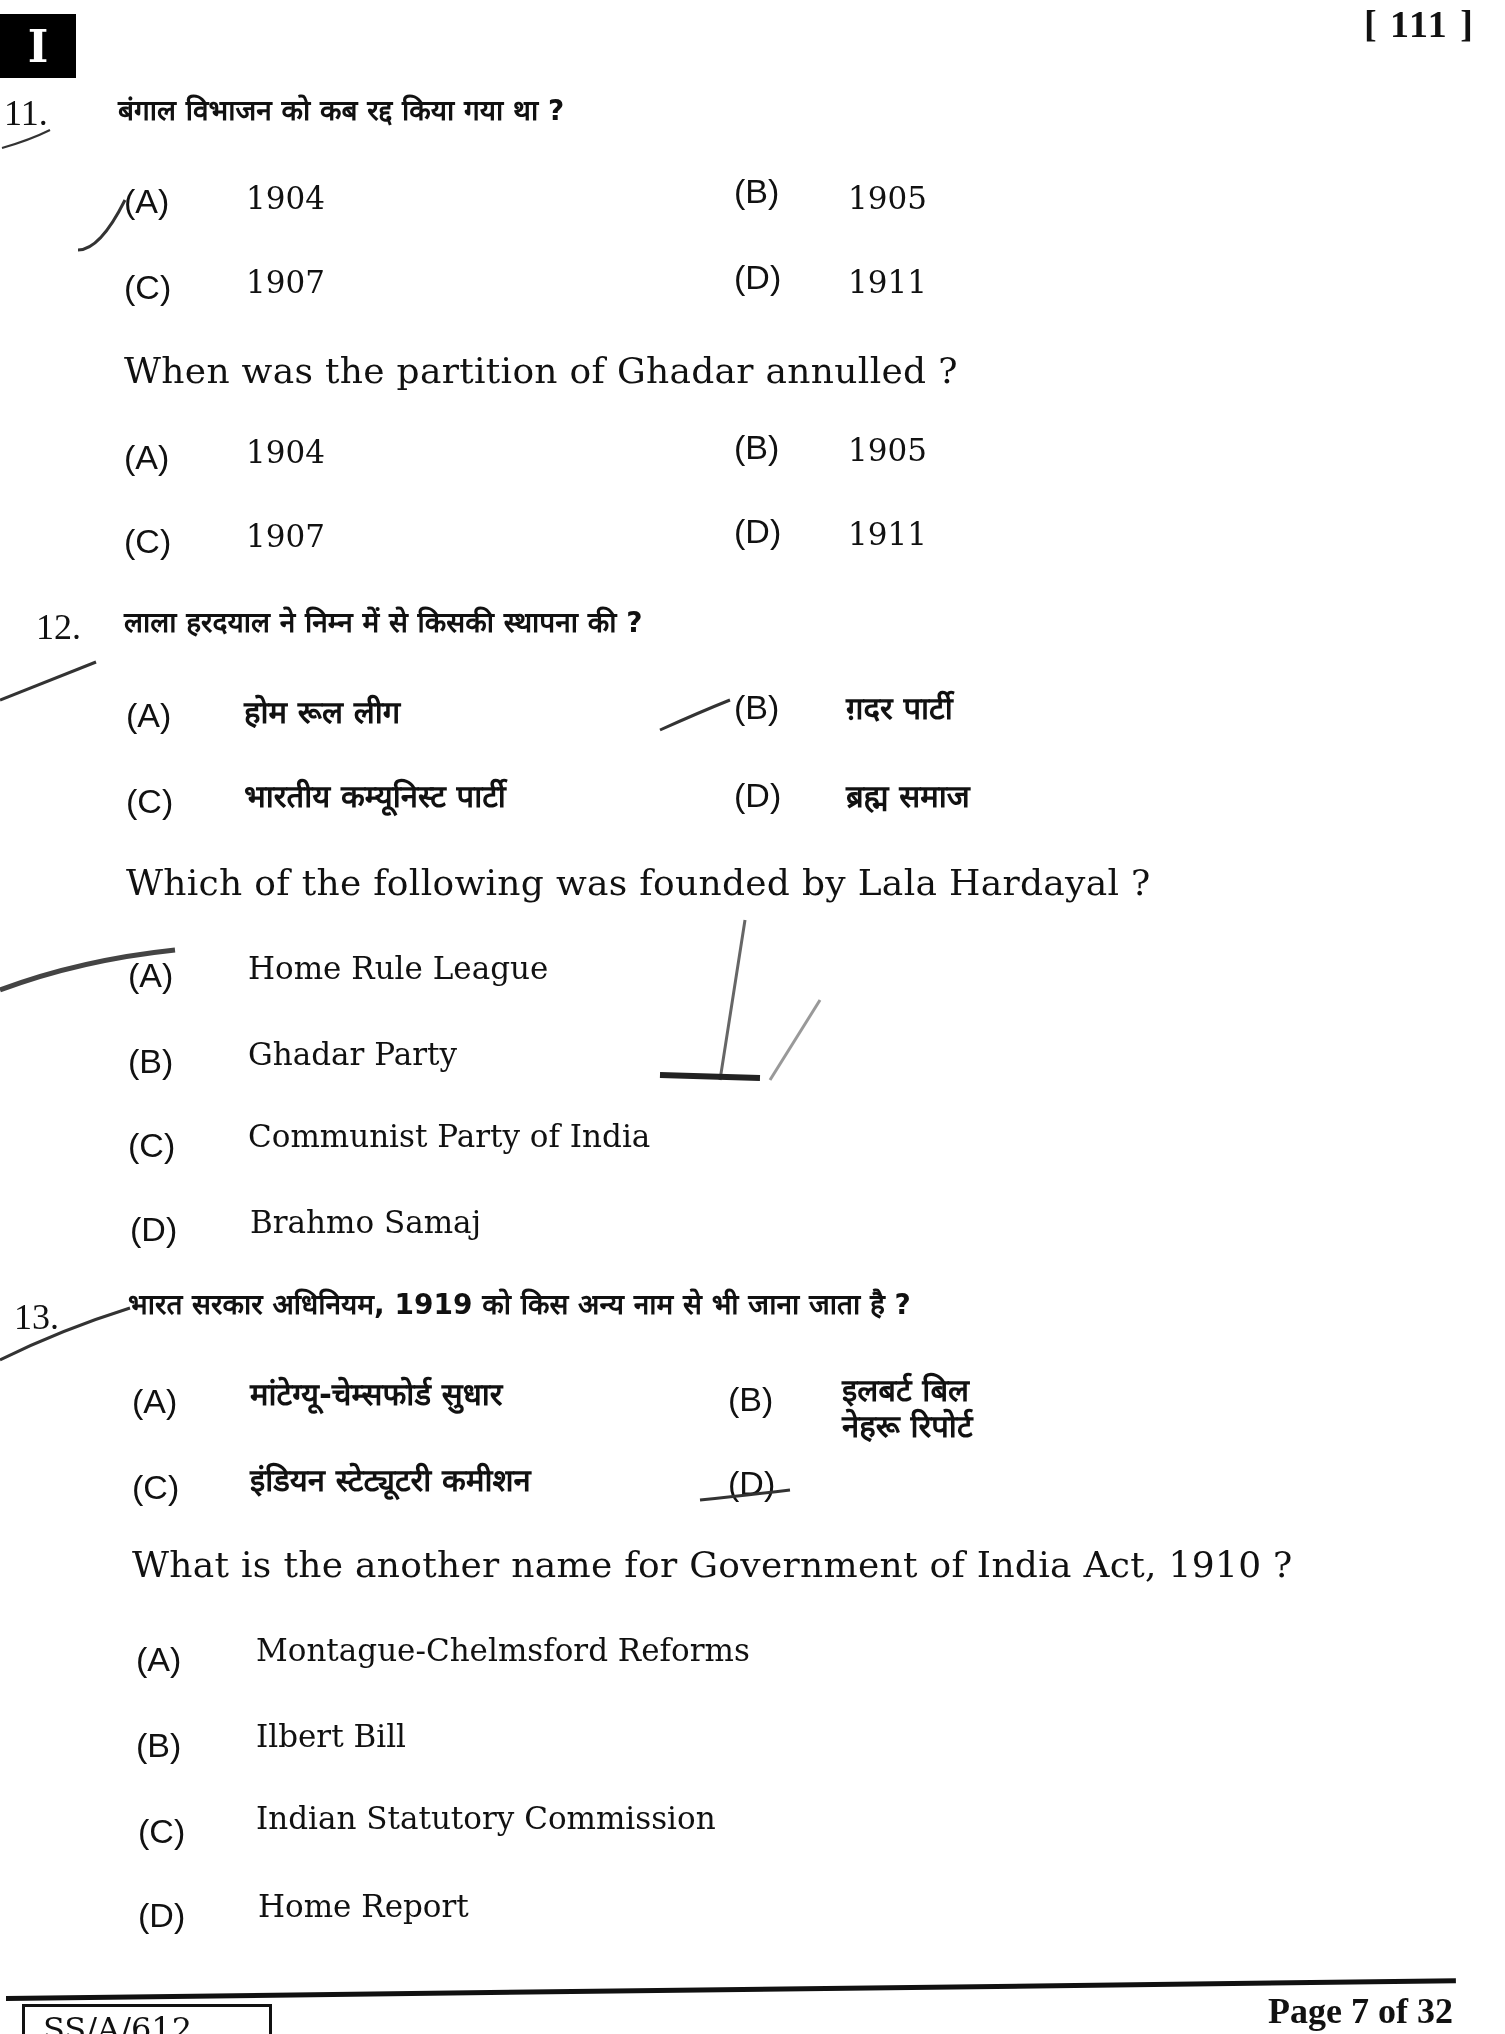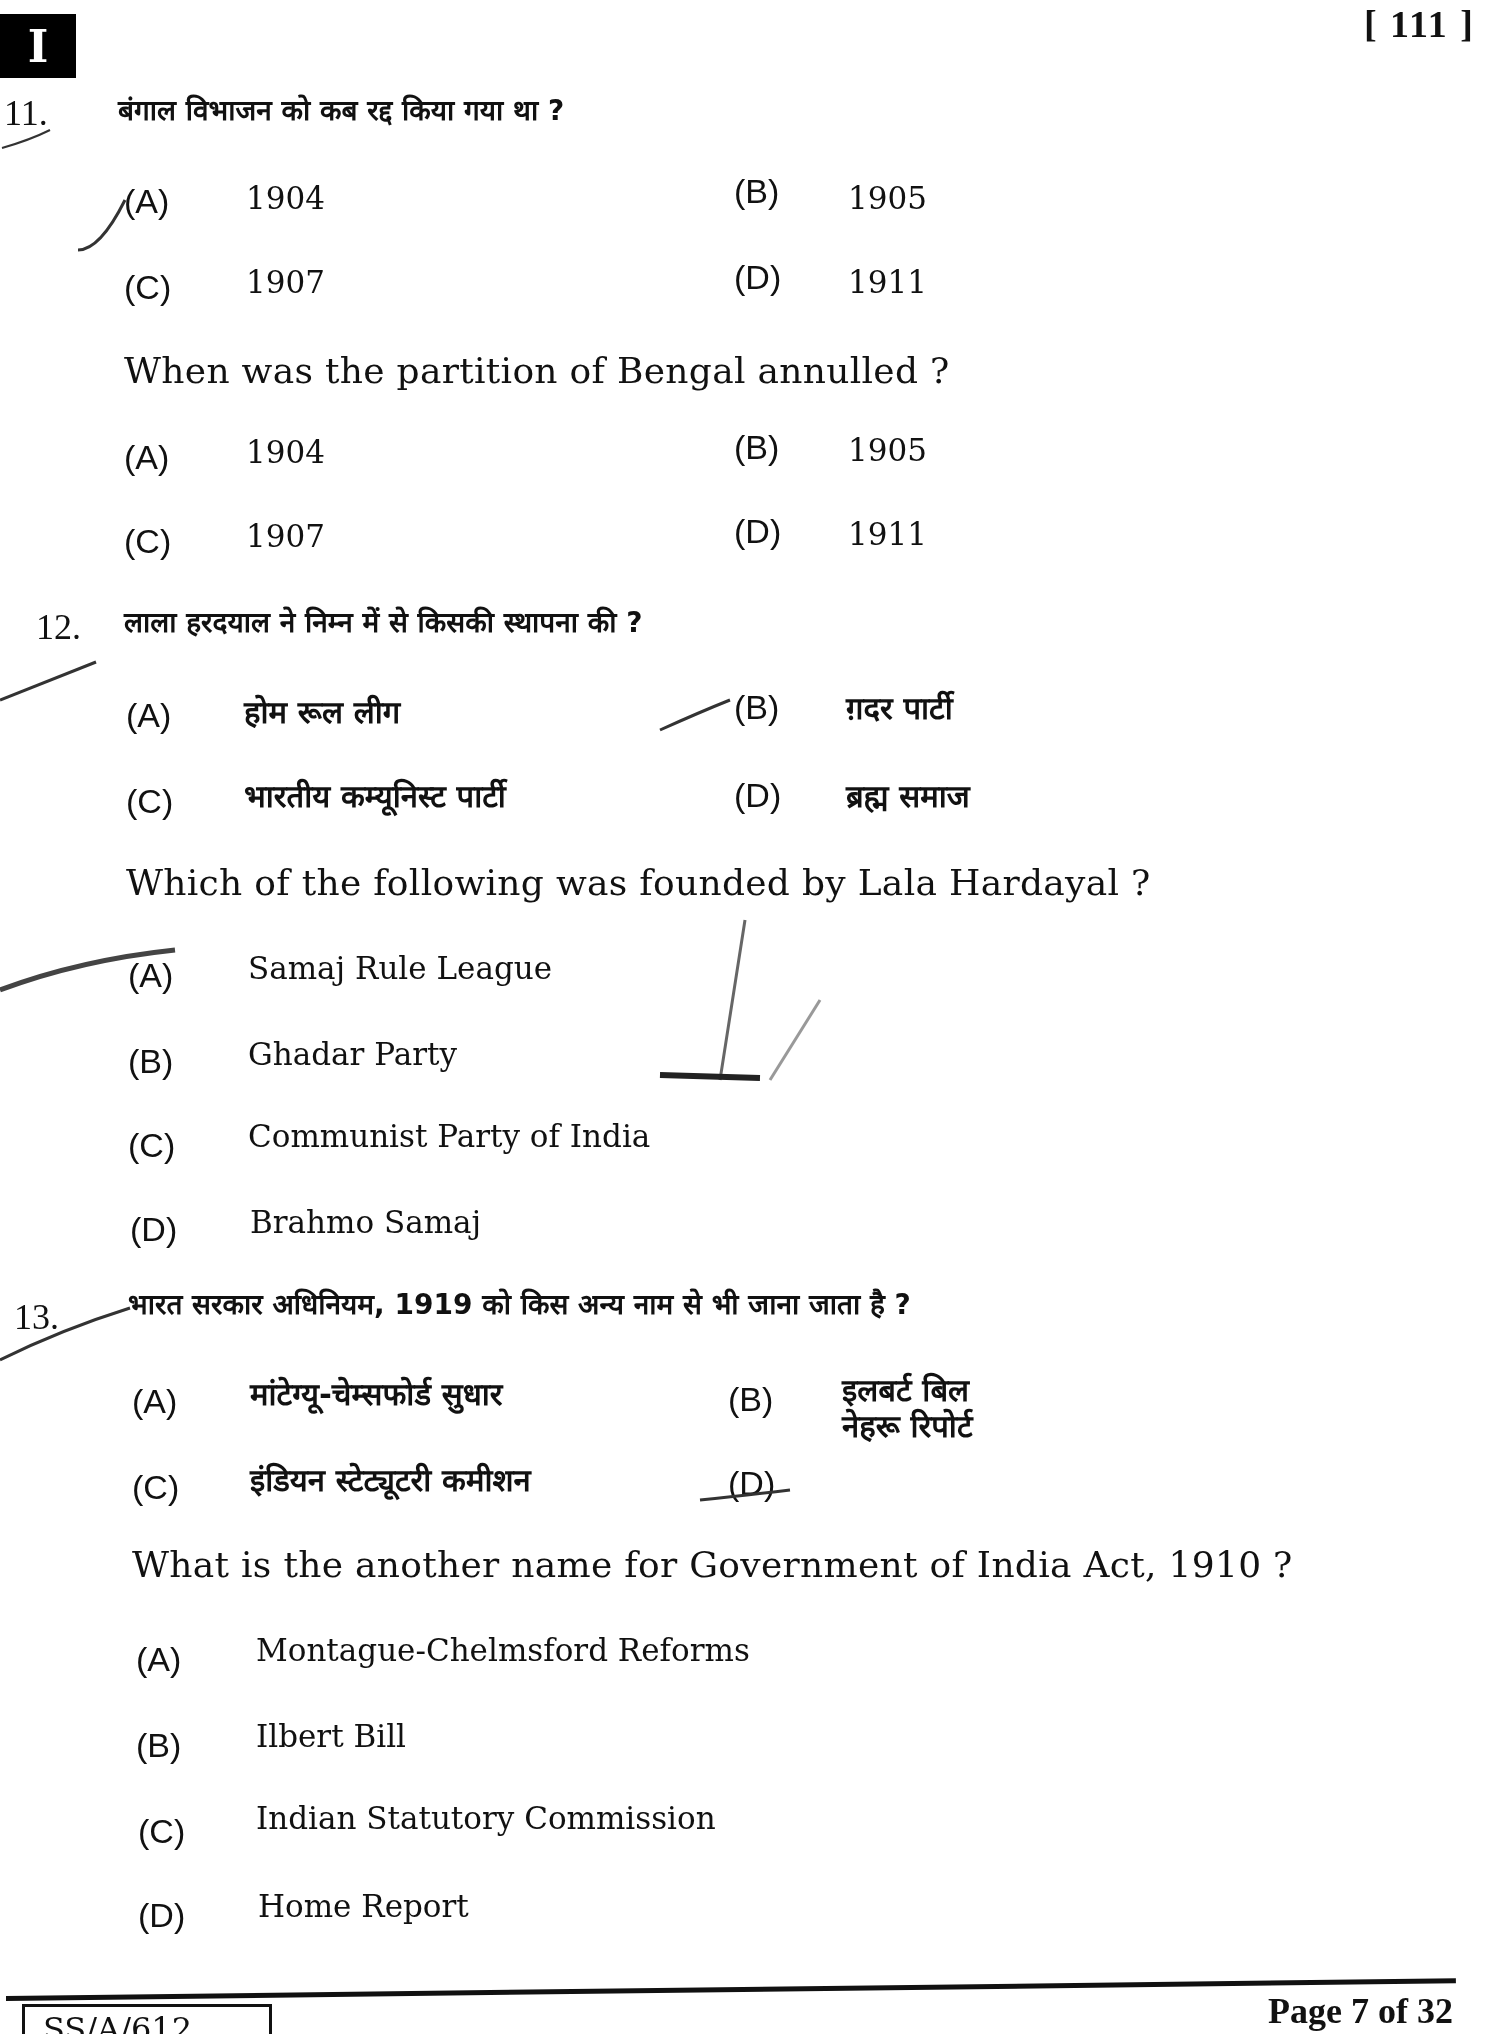--- a/index.html
+++ b/index.html
@@ -41,21 +41,21 @@
   <span class="hi" style="left:118px;top:90px;">बंगाल विभाजन को कब रद्द किया गया था ?</span>
   <span class="opt-label" style="left:124px;top:182px;">(A)</span>
   <span class="opt-val" style="left:246px;top:180px;">1904</span>
   <span class="opt-label" style="left:734px;top:172px;">(B)</span>
   <span class="opt-val" style="left:848px;top:180px;">1905</span>
   <span class="opt-label" style="left:124px;top:268px;">(C)</span>
   <span class="opt-val" style="left:246px;top:264px;">1907</span>
   <span class="opt-label" style="left:734px;top:258px;">(D)</span>
   <span class="opt-val" style="left:848px;top:264px;">1911</span>
 
-  <span class="en" style="left:124px;top:350px;">When was the partition of Bengal annulled ?</span>
+  <span class="en" style="left:124px;top:350px;">When was the partition of Ghadar annulled ?</span>
   <span class="opt-label" style="left:124px;top:438px;">(A)</span>
   <span class="opt-val" style="left:246px;top:434px;">1904</span>
   <span class="opt-label" style="left:734px;top:428px;">(B)</span>
   <span class="opt-val" style="left:848px;top:432px;">1905</span>
   <span class="opt-label" style="left:124px;top:522px;">(C)</span>
   <span class="opt-val" style="left:246px;top:518px;">1907</span>
   <span class="opt-label" style="left:734px;top:512px;">(D)</span>
   <span class="opt-val" style="left:848px;top:516px;">1911</span>
 </div>
 
@@ -66,21 +66,21 @@
   <span class="opt-val hi-opt" style="left:244px;top:690px;">होम रूल लीग</span>
   <span class="opt-label" style="left:734px;top:688px;">(B)</span>
   <span class="opt-val hi-opt" style="left:846px;top:686px;">ग़दर पार्टी</span>
   <span class="opt-label" style="left:126px;top:782px;">(C)</span>
   <span class="opt-val hi-opt" style="left:244px;top:774px;">भारतीय कम्यूनिस्ट पार्टी</span>
   <span class="opt-label" style="left:734px;top:776px;">(D)</span>
   <span class="opt-val hi-opt" style="left:846px;top:774px;">ब्रह्म समाज</span>
 
   <span class="en" style="left:126px;top:862px;">Which of the following was founded by Lala Hardayal ?</span>
   <span class="opt-label" style="left:128px;top:956px;">(A)</span>
-  <span class="opt-val" style="left:248px;top:950px;">Samaj Rule League</span>
+  <span class="opt-val" style="left:248px;top:950px;">Home Rule League</span>
   <span class="opt-label" style="left:128px;top:1042px;">(B)</span>
   <span class="opt-val" style="left:248px;top:1036px;">Ghadar Party</span>
   <span class="opt-label" style="left:128px;top:1126px;">(C)</span>
   <span class="opt-val" style="left:248px;top:1118px;">Communist Party of India</span>
   <span class="opt-label" style="left:130px;top:1210px;">(D)</span>
   <span class="opt-val" style="left:250px;top:1204px;">Brahmo Samaj</span>
 </div>
 
 <div>
   <span class="q-num" style="left:14px;top:1296px;">13.</span>

